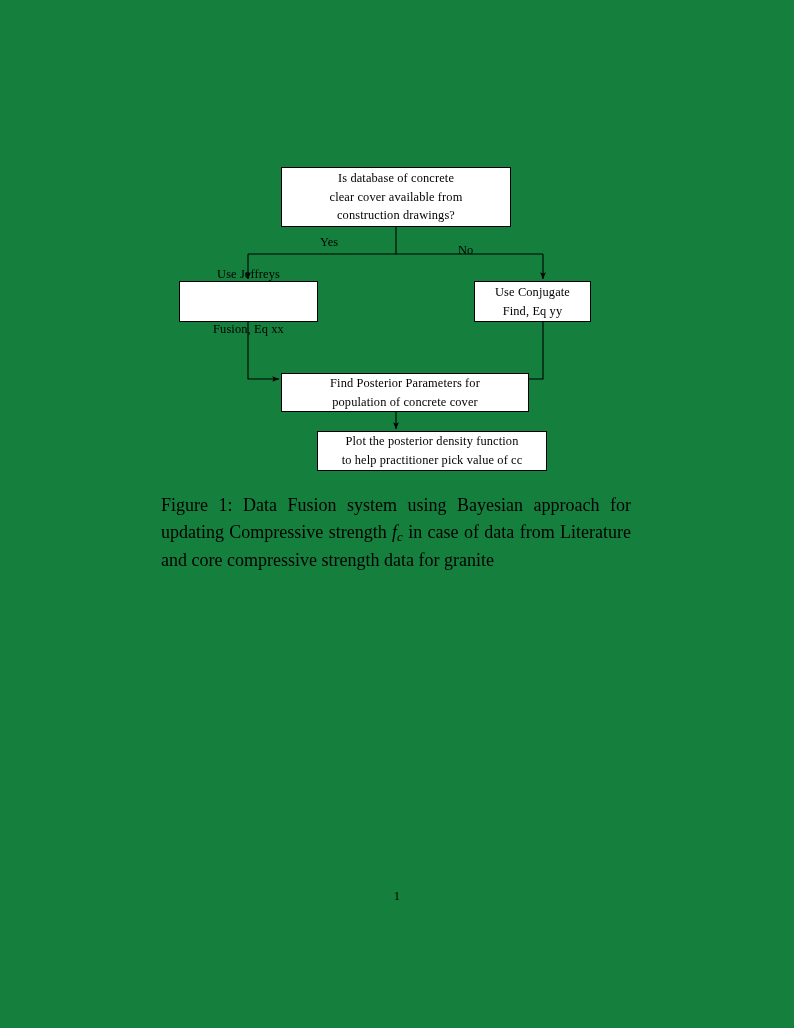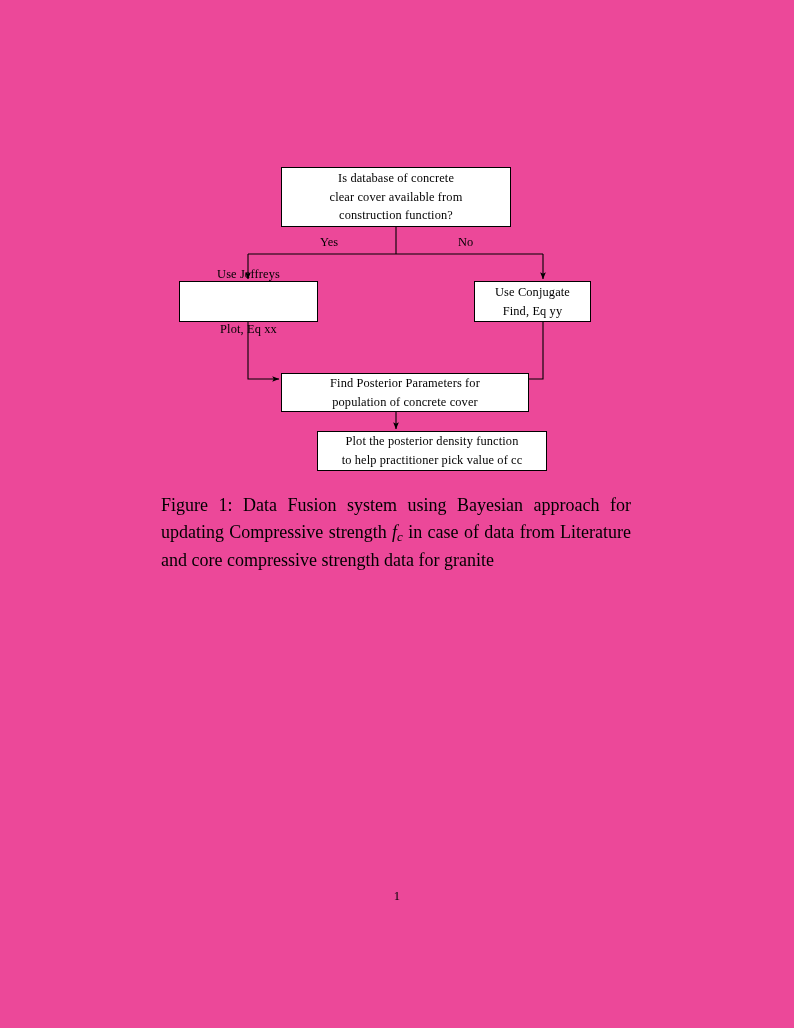--- a/index.html
+++ b/index.html
@@ -13,21 +13,21 @@
     position: relative;
     font-family: "Liberation Serif", "DejaVu Serif", serif;
     color: #000000;
     overflow: hidden;
   }
 
   
   #page {
     position: absolute;
     inset: 0;
-    background: #ec4899;
+    background: #15803d;
   }
 
   
   #flowchart {
     position: absolute;
     left: 0;
     top: 0;
     width: 794px;
     height: 490px;
   }
@@ -57,21 +57,21 @@
   #node-plot      { left: 281px; top: 431px;  width: 230px; height: 40px; margin-left: 36px; }
 
   
   .branch-label {
     position: absolute;
     font-size: 12.4px;
     line-height: 1;
     white-space: nowrap;
   }
   #label-yes { left: 320px; top: 236px; }
-  #label-no  { left: 458px; top: 236px; }
+  #label-no  { left: 458px; top: 244px; }
 
   
   #connectors {
     position: absolute;
     left: 0;
     top: 0;
     width: 794px;
     height: 490px;
     pointer-events: none;
   }
@@ -135,29 +135,29 @@
       <path d="M248,322 L248,379 L279,379" stroke="#000000" stroke-width="1.1" fill="none" marker-end="url(#arrowhead)"></path>
 
       <path d="M543,322 L543,379 L513,379" stroke="#000000" stroke-width="1.1" fill="none" marker-end="url(#arrowhead)"></path>
 
       <path d="M396,396 L396,429" stroke="#000000" stroke-width="1.1" fill="none" marker-end="url(#arrowhead)"></path>
     </svg>
 
     <div class="node" id="node-question">
       <span class="ln">Is database of concrete</span>
       <span class="ln">clear cover available from</span>
-      <span class="ln">construction function?</span>
+      <span class="ln">construction drawings?</span>
     </div>
 
     <span class="branch-label" id="label-yes">Yes</span>
     <span class="branch-label" id="label-no">No</span>
 
     <div class="node" id="node-jeffreys">
       <span class="ln">Use Jeffreys</span>
-      <span class="ln">Plot, Eq xx</span>
+      <span class="ln">Fusion, Eq xx</span>
     </div>
 
     <div class="node" id="node-conjugate">
       <span class="ln">Use Conjugate</span>
       <span class="ln">Find, Eq yy</span>
     </div>
 
     <div class="node" id="node-posterior">
       <span class="ln">Find Posterior Parameters for</span>
       <span class="ln">population of concrete cover</span>

